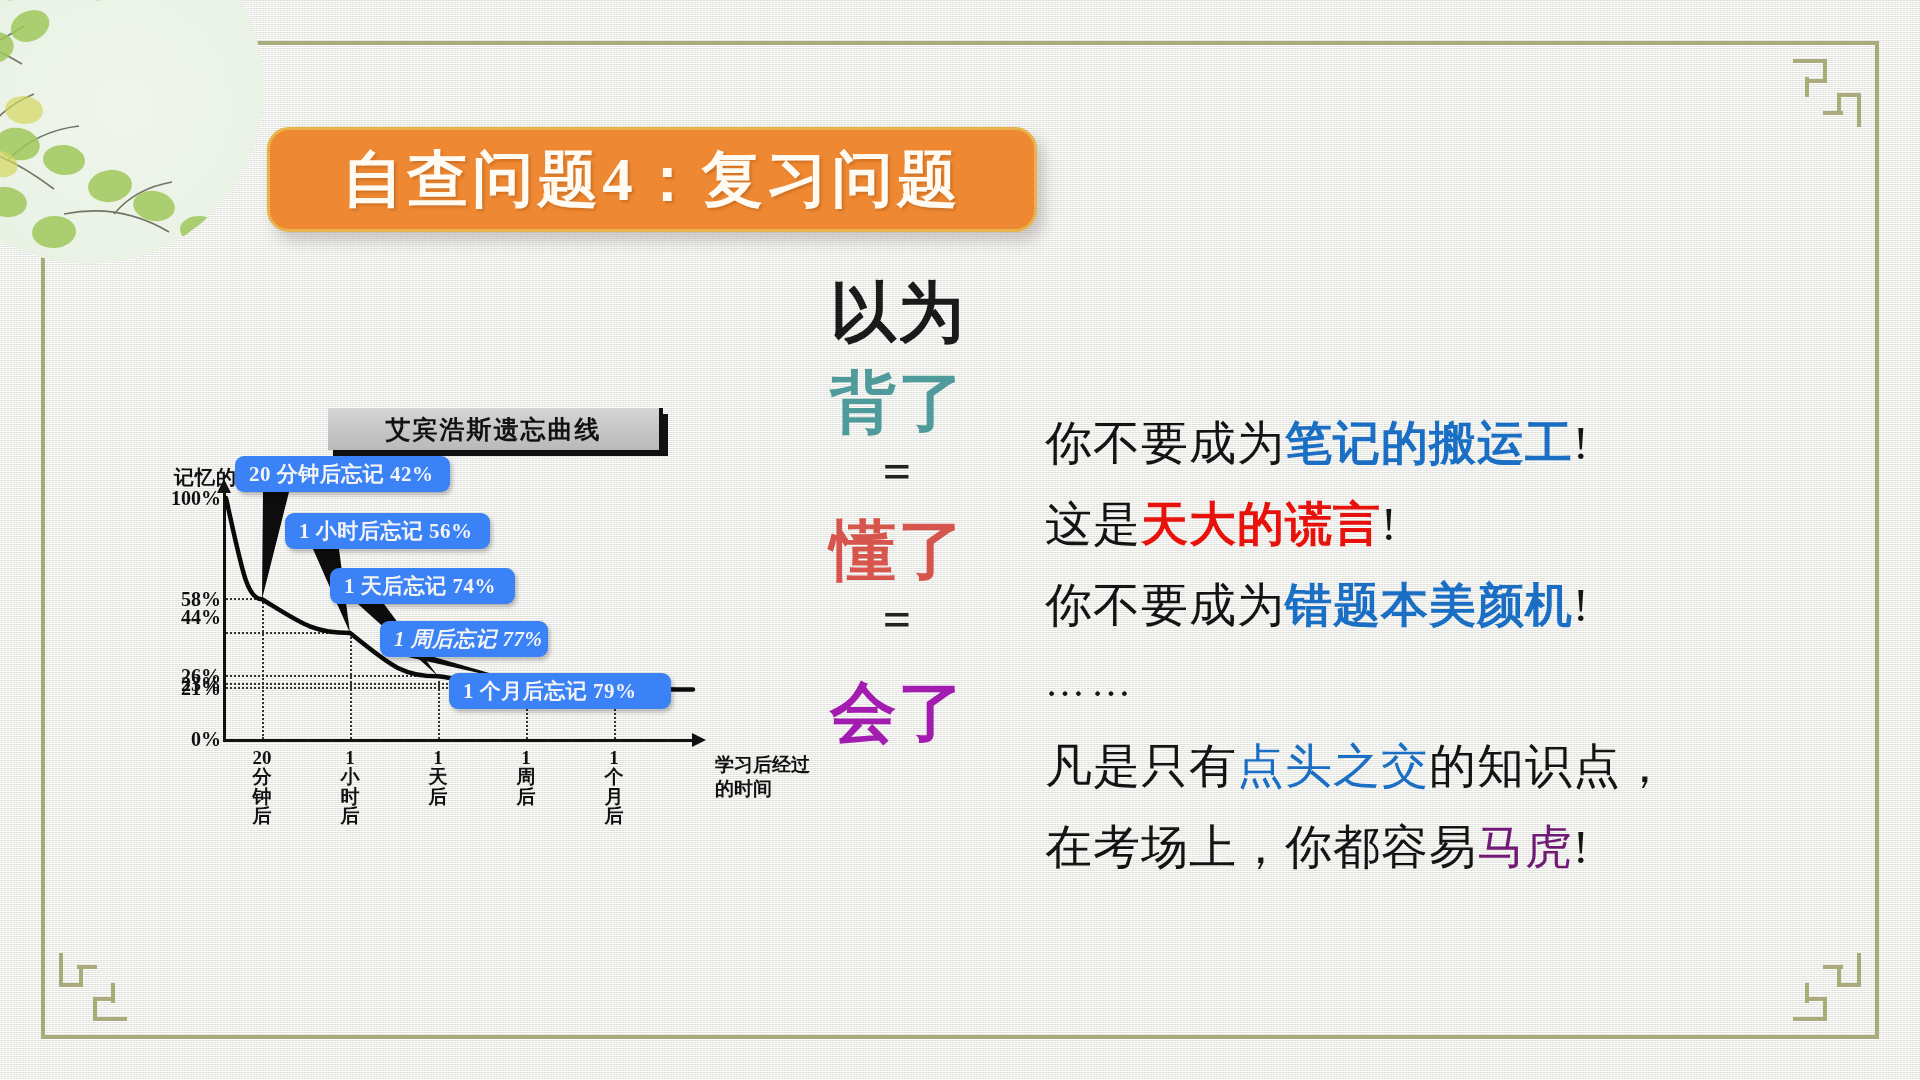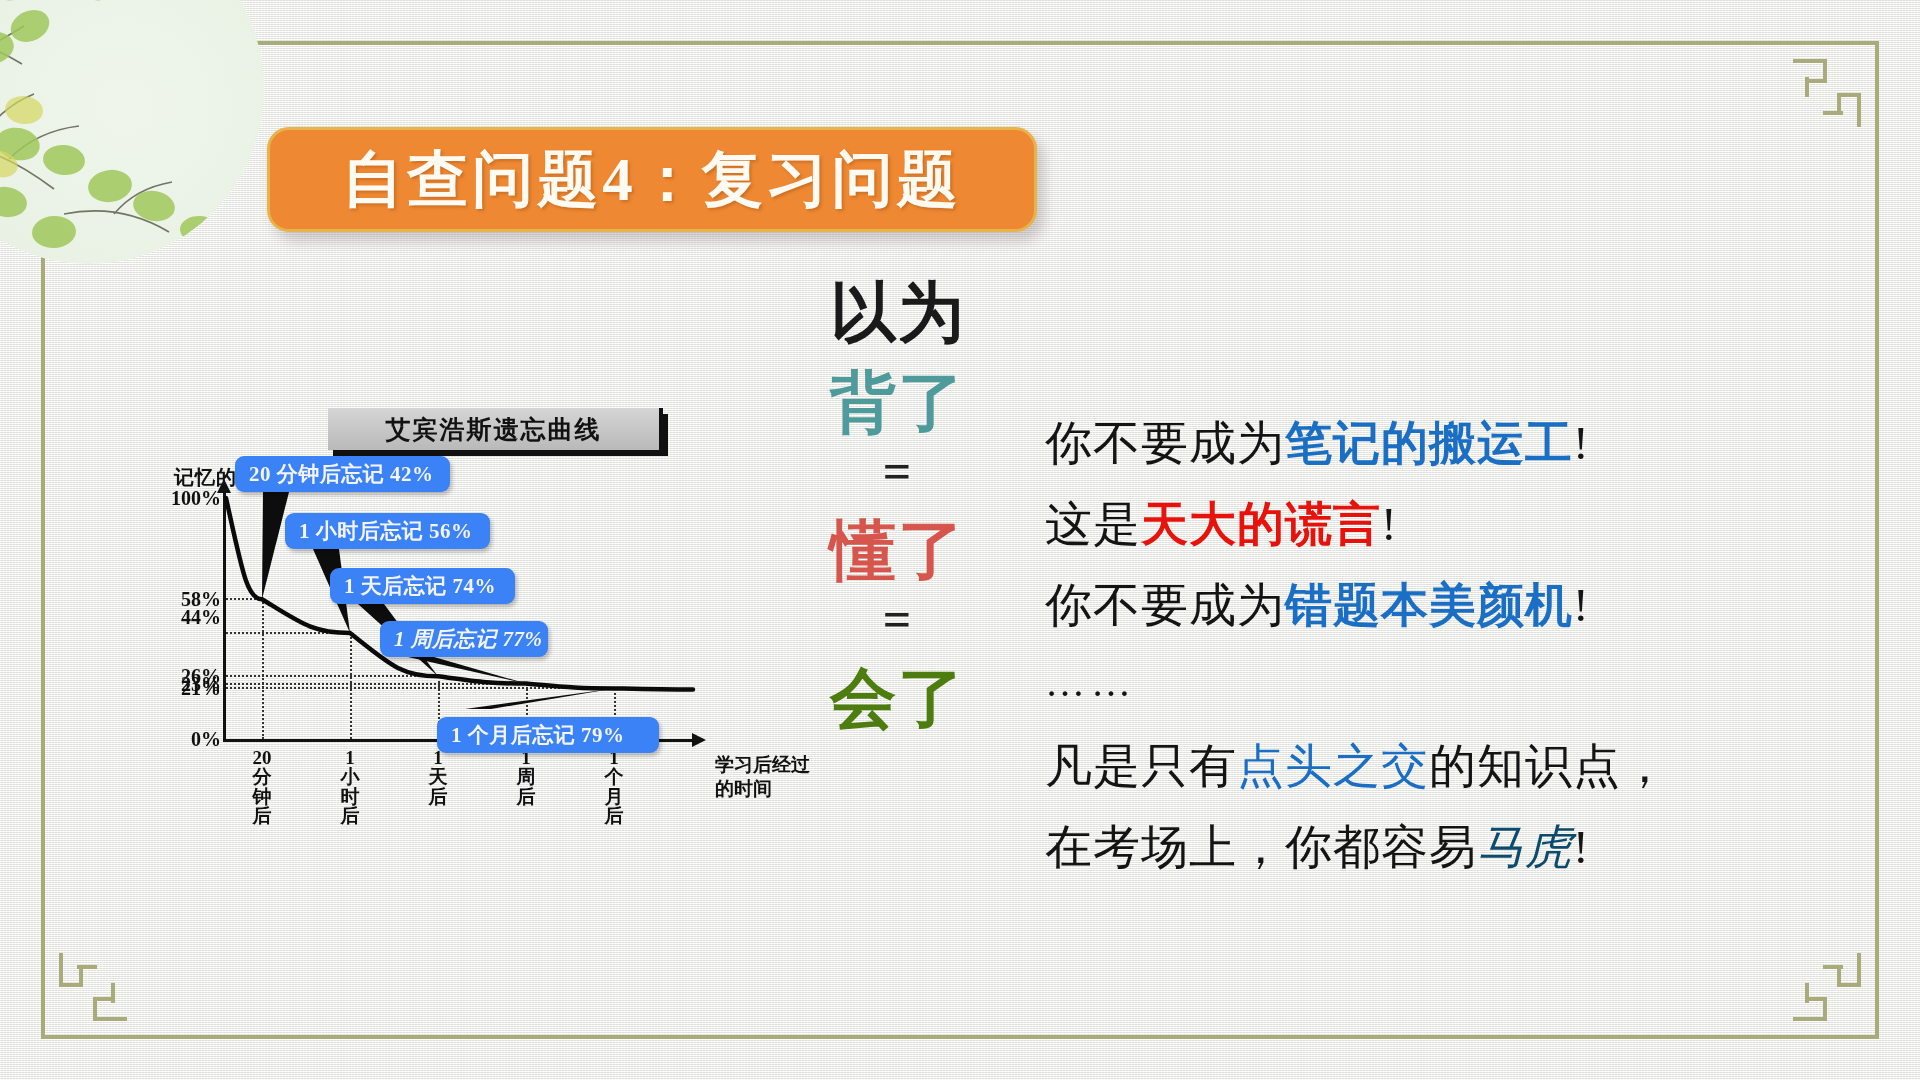--- a/index.html
+++ b/index.html
@@ -91,21 +91,21 @@
     display:flex; align-items:center; white-space:nowrap;
     font-size:66px; font-weight:bold; letter-spacing:2px;
     font-family:"Liberation Serif","DejaVu Serif",serif;
     flex-direction:column;
   }
   .subtitle span{ display:inline-block; }
   .st-black{ color:#1a1a1a; }
   .st-blue{ color:#4e93cd; }
   .st-teal{ color:#4f9a9a; }
   .st-red{ color:#d6554d; }
-  .st-coral{ color:#4d7c0f; }
+  .st-coral{ color:#a21caf;margin-top:14px; }
   .st-eq{ color:#222; font-size:50px; padding:0 8px; position:relative; top:-6px;}
 
   
   .chart{
     position:absolute; left:175px; top:408px; width:680px; height:570px;
   }
   .chart-title{
     position:absolute; left:153px; top:0px; width:335px; height:42px;
     background:linear-gradient(180deg,#d5d5d5,#b9b9b9);
     box-shadow:5px 6px 0 #111;
@@ -171,21 +171,21 @@
     font-family:"Liberation Serif","DejaVu Serif",serif;
   }
   .rline{
     font-size:47px; color:#141414; white-space:nowrap; line-height:1;
     margin-bottom:34px; letter-spacing:1px;
   }
   .rline.ellipsis{ font-size:40px; letter-spacing:6px; margin-bottom:40px; }
   .hl-red{ color:#e8120c; font-weight:bold; }
   .hl-blue{ color:#1a6fc4; font-weight:bold; }
   .hl-blue2{ color:#1a6fc4; }
-  .hl-green{ color:#0c4a6e;font-style:italic; }
+  .hl-green{ color:#701a75; }
 </style>
 </head>
 <body>
 
 <div class="frame-outer">
   <div class="corner c-tl">
     <i class="h1"></i>
       <i class="v1"></i>
       <i class="h2"></i>
       <i class="v2"></i>
@@ -332,21 +332,21 @@
       </div>
       <div class="callout" style="left: 110px; top: 105px; width: 205px;">
         <span>1 小时后忘记 56%</span>
       </div>
       <div class="callout" style="left: 155px; top: 160px; width: 185px;">
         <span>1 天后忘记 74%</span>
       </div>
       <div class="callout" style="left: 205px; top: 213px; width: 168px; font-style: italic;">
         <span>1 周后忘记 77%</span>
       </div>
-      <div class="callout" style="left: 262px; top: 265px; width: 222px; margin-top: 44px;">
+      <div class="callout" style="left: 274px; top: 265px; width: 222px;">
         <span>1 个月后忘记 79%</span>
       </div>
     </div>
 
   <div class="x-title">学习后经过的时间</div>
 </div>
 
 <div class="rtext" id="rtext">
     <div class="rline"><span>你不要成为</span><span class="hl-blue">笔记的搬运工</span><span>!</span></div>
     <div class="rline"><span>这是</span><span class="hl-red">天大的谎言</span><span>!</span></div>

